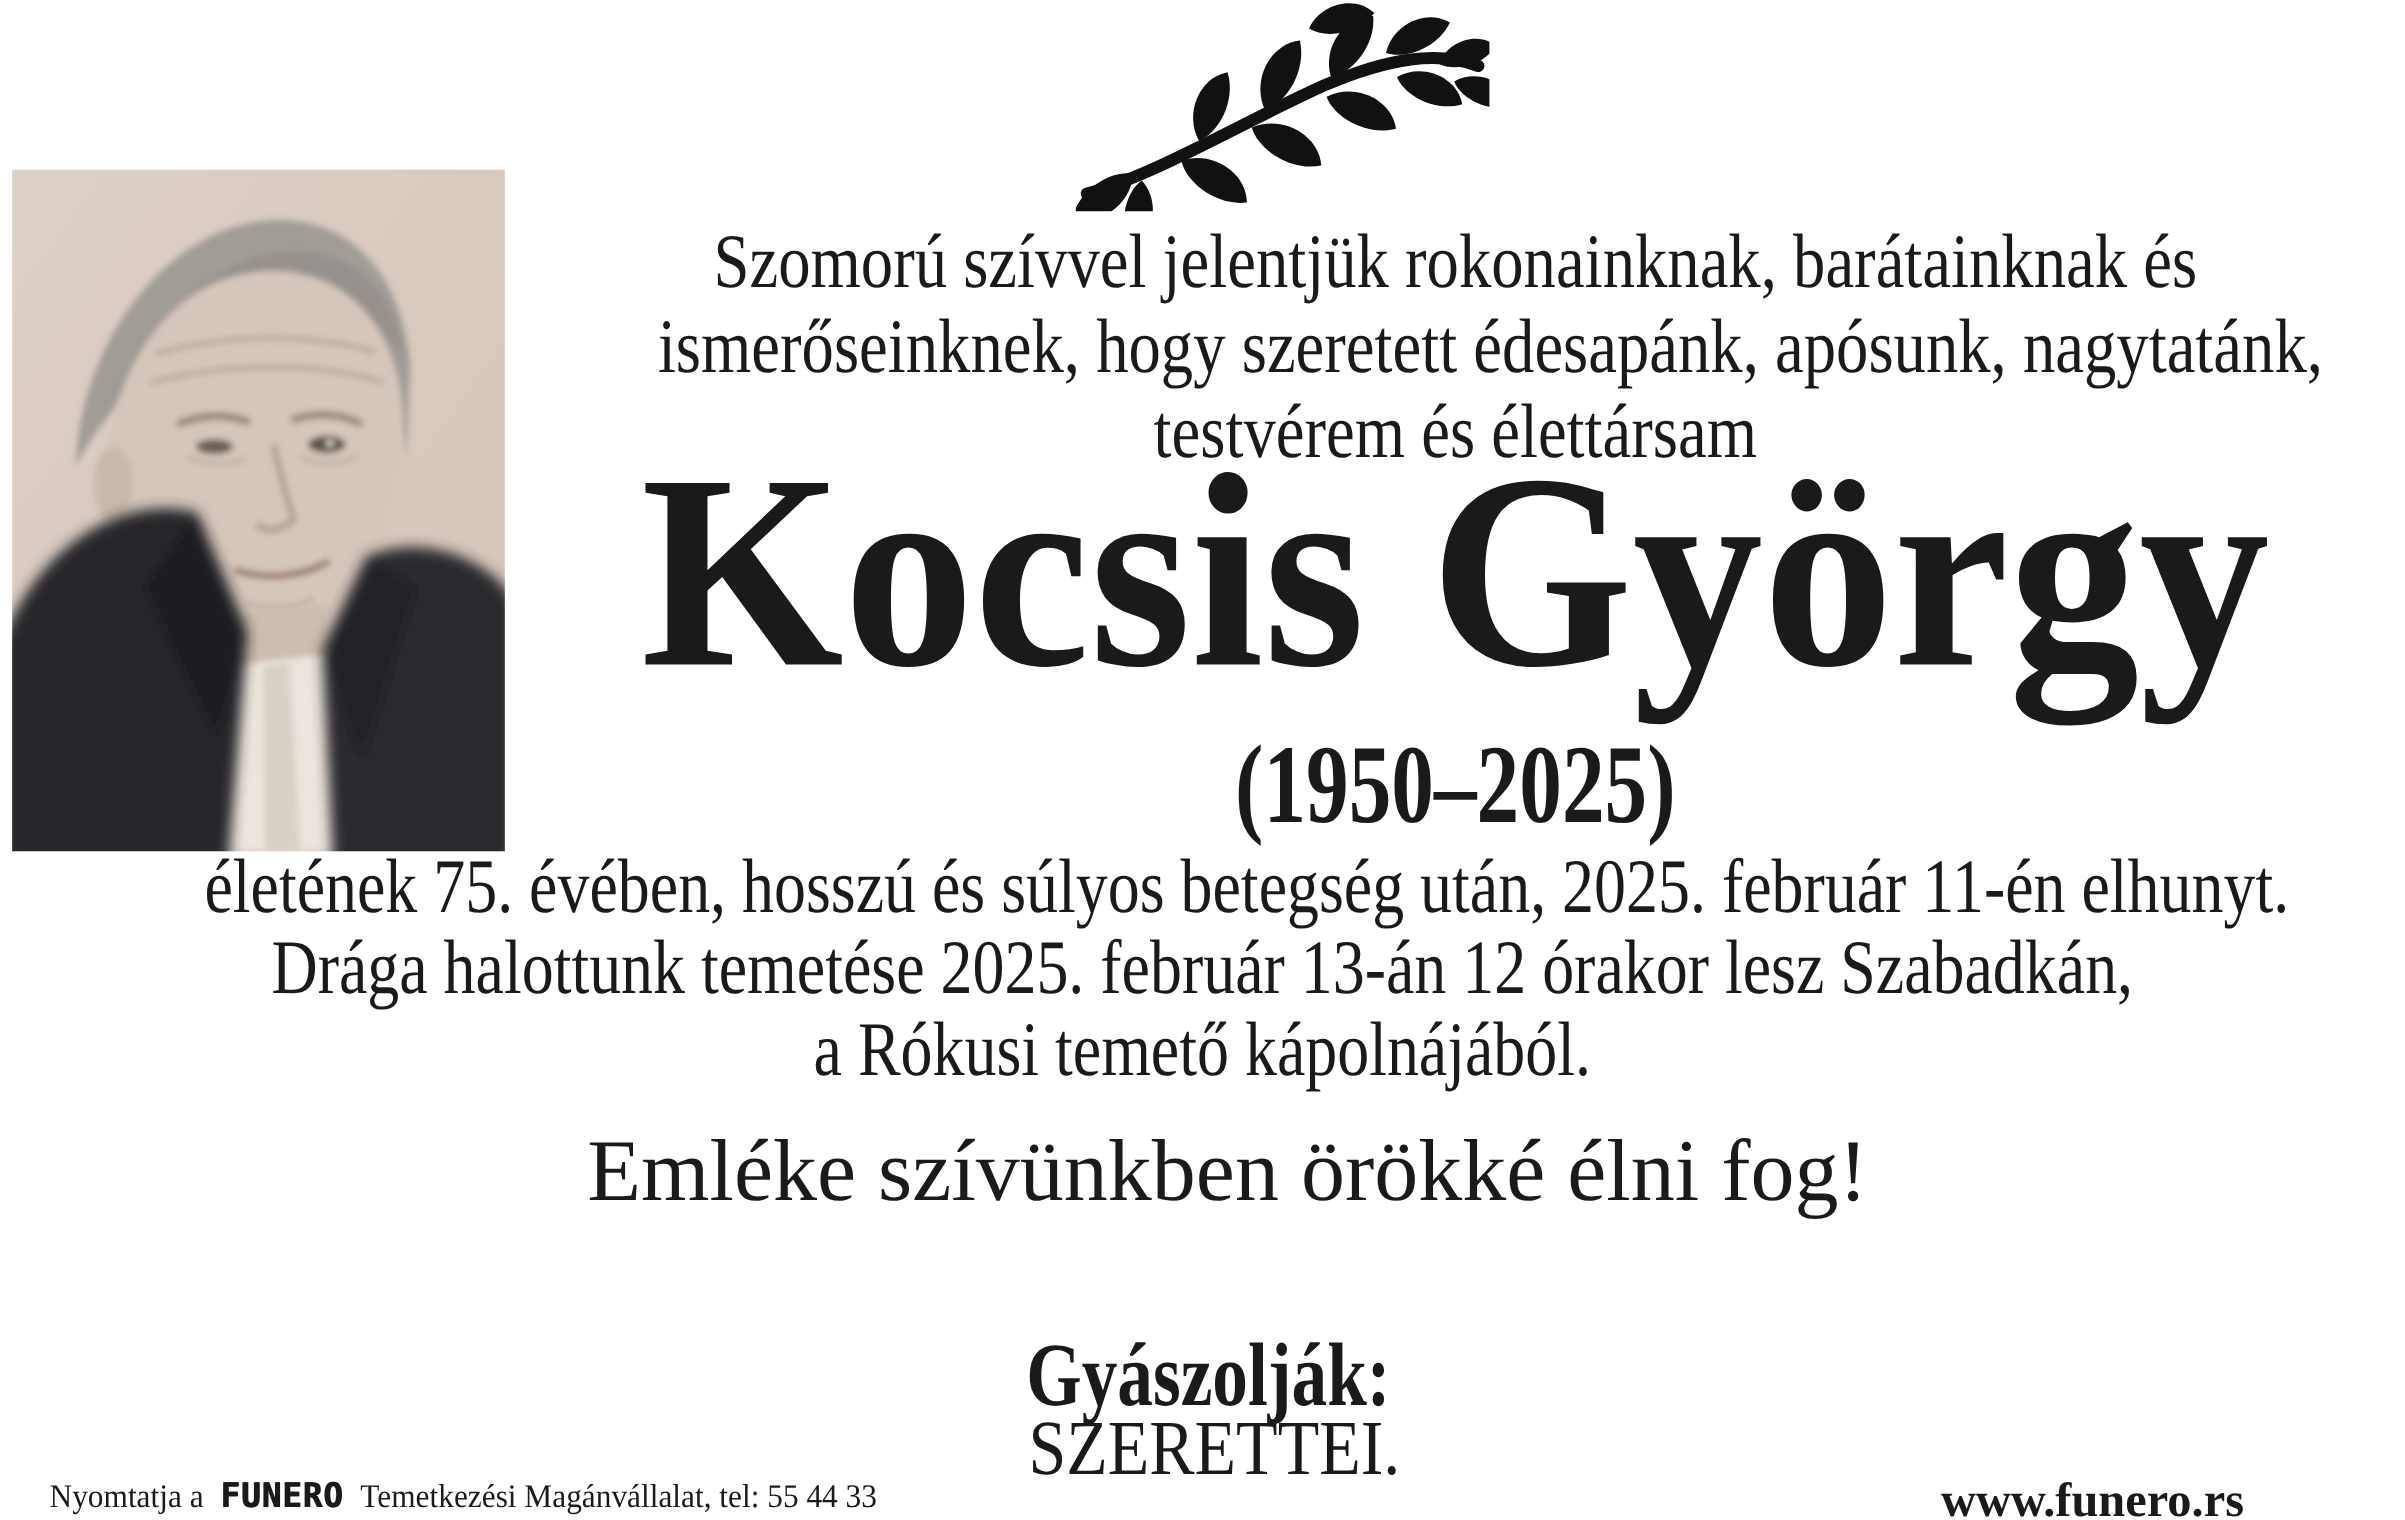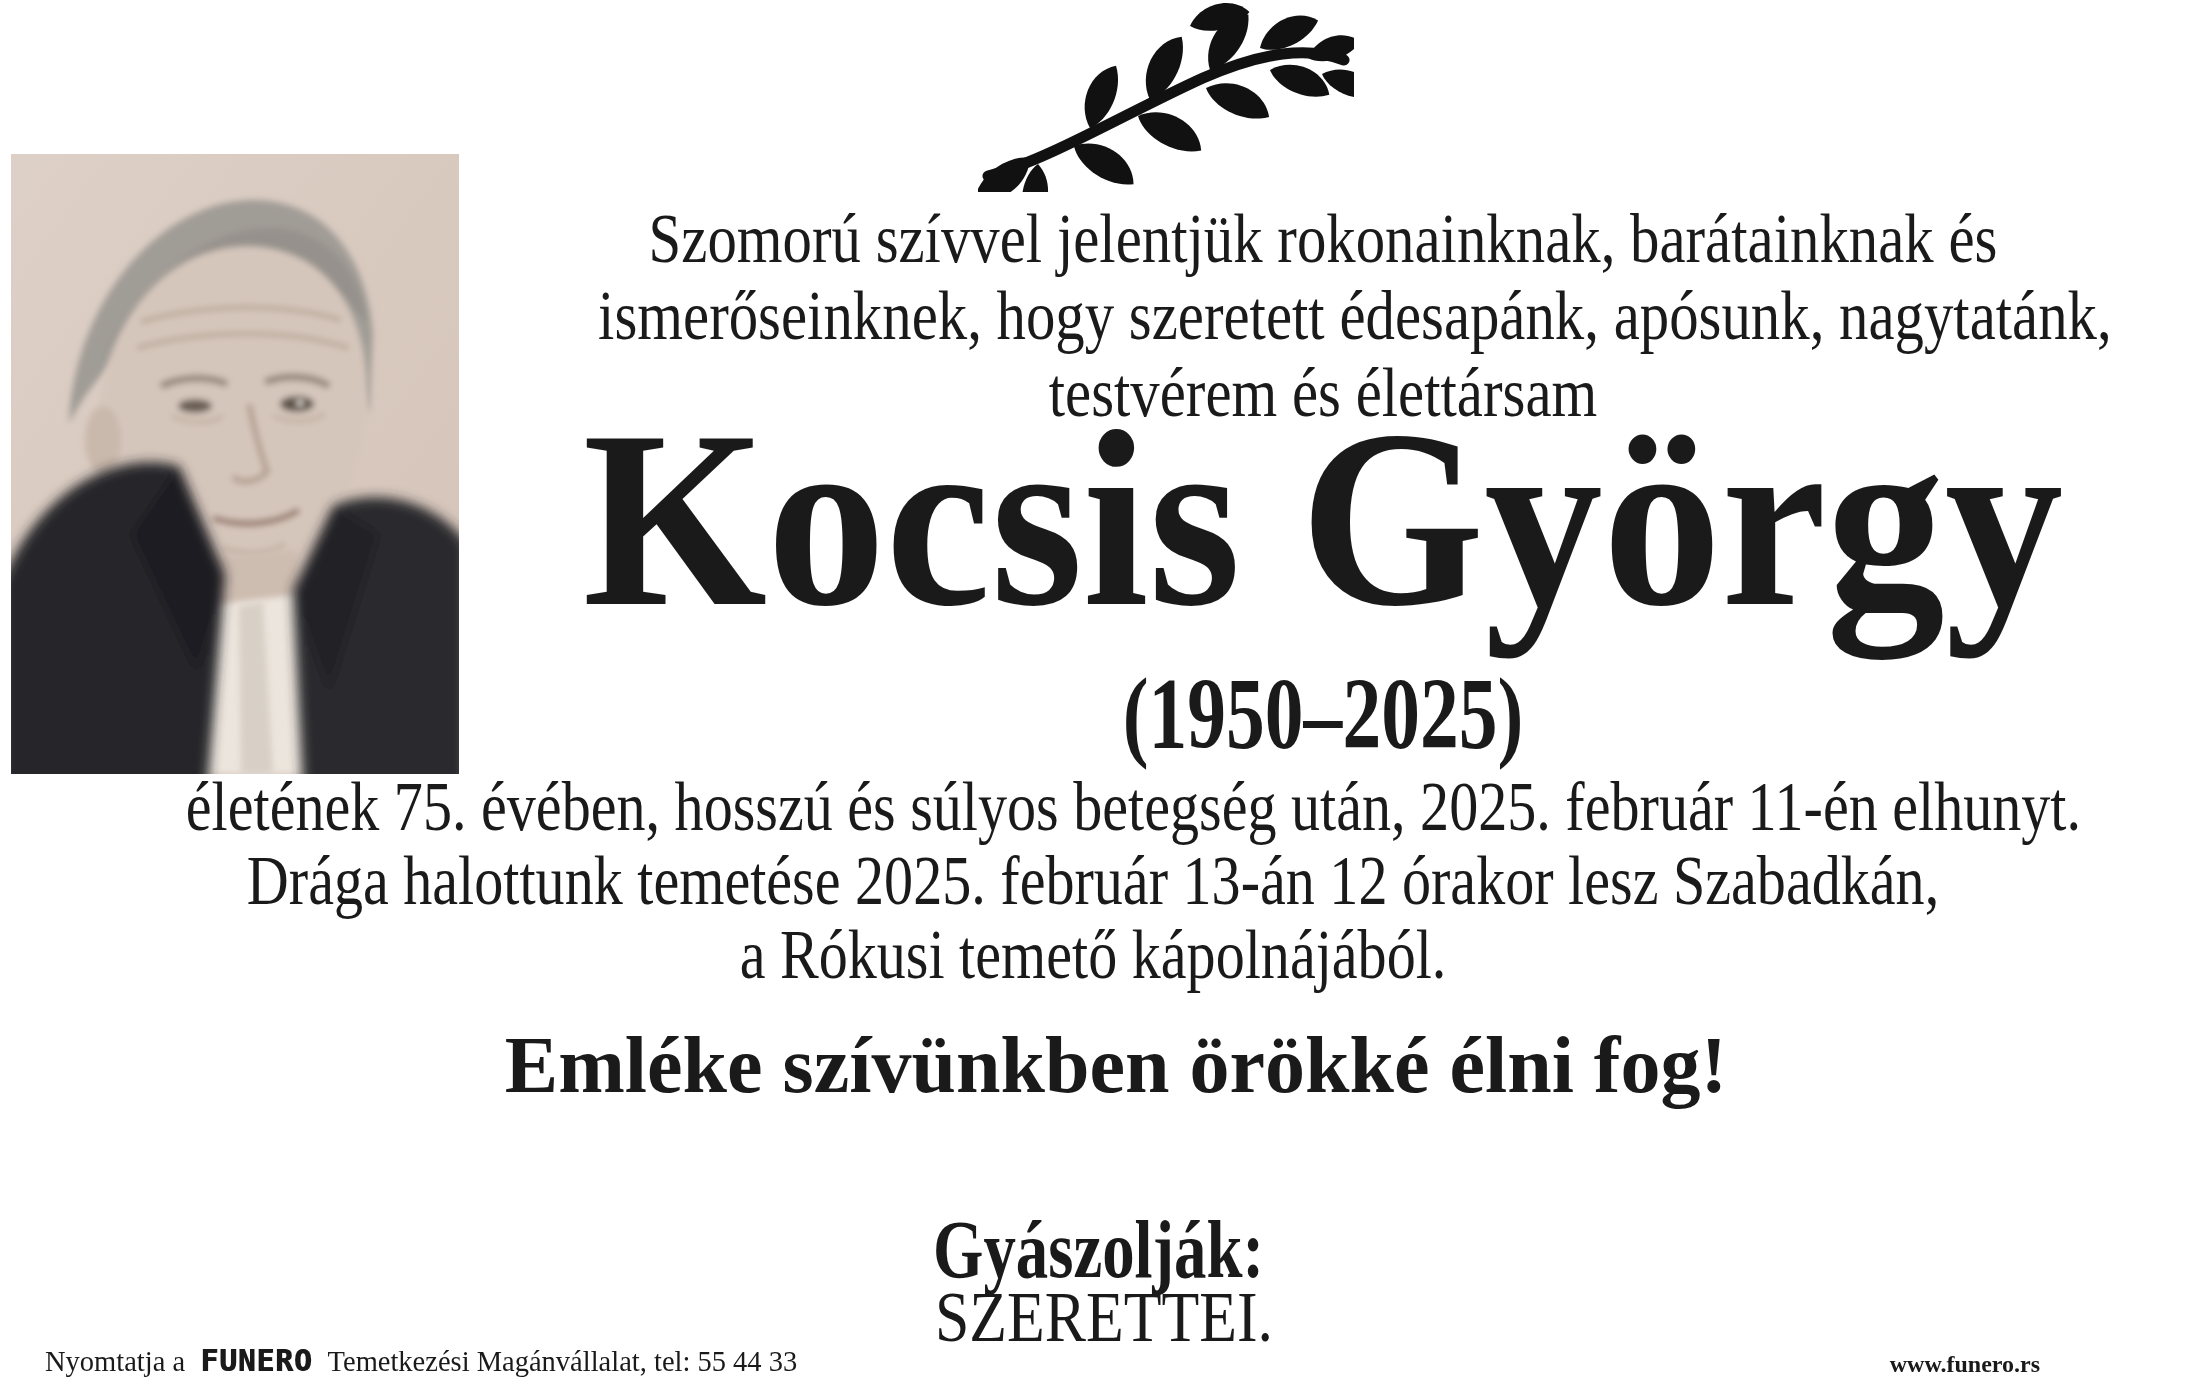--- a/index.html
+++ b/index.html
@@ -25,34 +25,34 @@
   
   #name{top:393px;font-size:252px;line-height:252px;font-weight:bold;transform:scaleX(0.94);transform-origin:50% 0;}
 
   
   #years{top:663px;font-size:102px;line-height:102px;font-weight:bold;transform:scaleX(0.76);transform-origin:50% 0;}
 
   
   #body-par{top:770px;font-size:70px;line-height:74px;transform:scaleX(0.83);transform-origin:50% 0;}
 
   
-  #remember{top:1025px;font-size:80px;line-height:80px;font-weight:bold;padding-left:46px;box-sizing:border-box;}
+  #remember{top:1025px;font-size:80px;line-height:80px;font-weight:normal;padding-left:46px;box-sizing:border-box;}
 
   
   #mourn-label{left:933px;top:1209px;font-size:82px;line-height:82px;font-weight:bold;transform:scaleX(0.79);transform-origin:0 0;}
   #mourn-value{left:935px;top:1282px;font-size:71px;line-height:71px;transform:scaleX(0.87);transform-origin:0 0;}
 
   
   #footer-left{left:45px;top:1342px;font-size:30px;line-height:36px;display:flex;align-items:baseline;gap:16px;transform:scaleX(0.95);transform-origin:0 0;}
   #footer-left .logo{
     font-family:"DejaVu Sans Mono","Liberation Mono",monospace;
     font-weight:bold;font-size:31px;letter-spacing:1px;
     text-shadow:1px 0 0 #1a1a1a;
   }
-  #footer-right{right:146px;top:1346px;font-size:24px;line-height:36px;font-weight:bold;}
+  #footer-right{right:146px;top:1346px;font-size:44px;line-height:36px;font-weight:bold;}
 </style>
 </head>
 <body>
 
 <div class="abs" id="laurel">
   <svg width="376" height="192" viewBox="0 0 376 192" xmlns="http://www.w3.org/2000/svg">
     <defs>
       <path id="leaf" d="M0 0 C 14 -22, 48 -26, 64 -6 C 46 12, 14 12, 0 0 Z" fill="#111111"></path>
     </defs>
 

